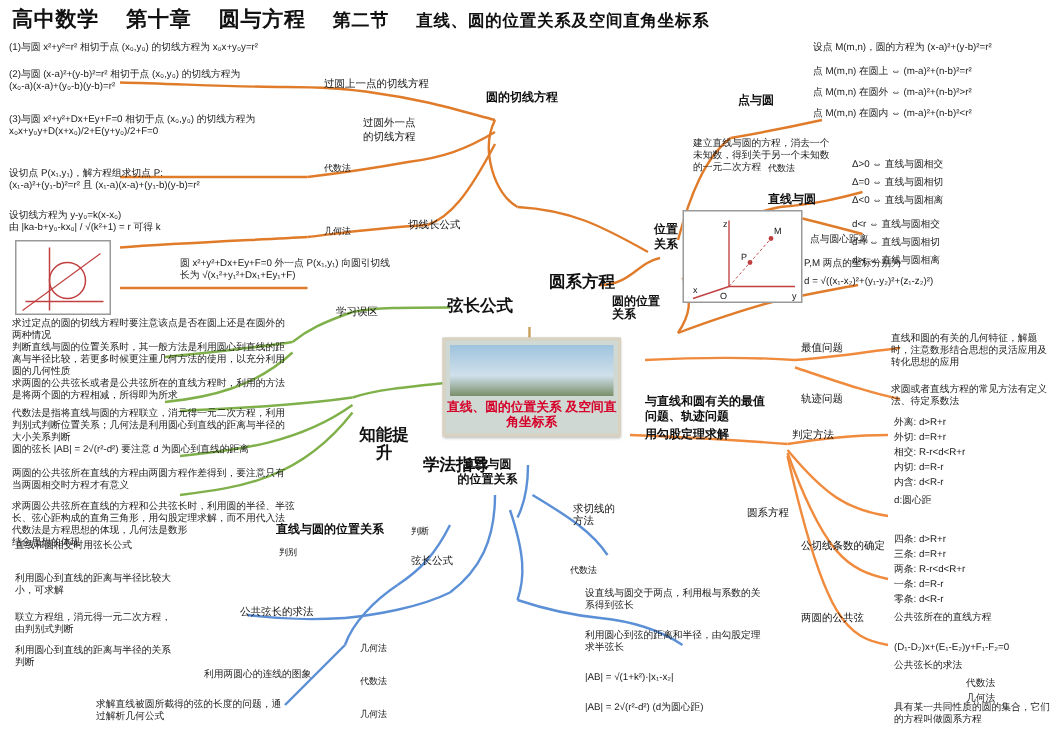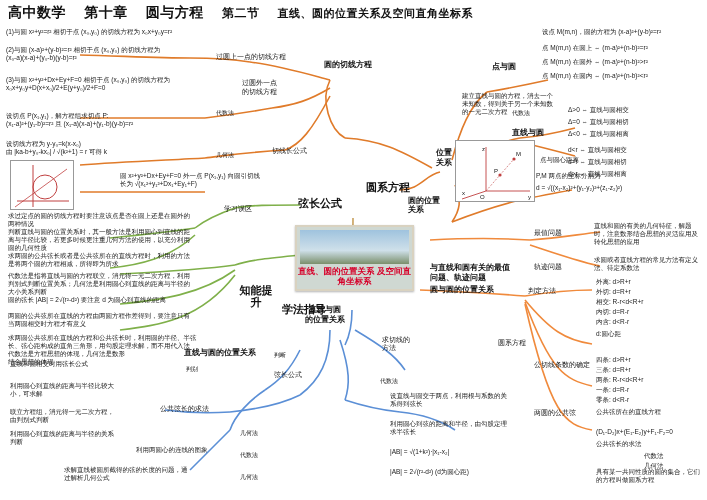--- a/index.html
+++ b/index.html
@@ -222,21 +222,21 @@
   <div class="node" style="left:540px;top:156px;width:70px;">点与圆心距离</div>
   <div class="node" style="left:536px;top:172px;width:100px;">P,M 两点的坐标分别为</div>
   <div class="node" style="left:536px;top:184px;width:168px;">d = √((x₁-x₂)²+(y₁-y₂)²+(z₁-z₂)²)</div>
 
   <div class="lbl b" style="left:430px;top:230px;width:80px;line-height:1.3;margin-top:33px;">与直线和圆有关的最值问题、轨迹问题</div>
   <div class="lbl sm" style="left:534px;top:228px;">最值问题</div>
   <div class="lbl sm" style="left:534px;top:262px;">轨迹问题</div>
   <div class="node" style="left:594px;top:222px;width:108px;">直线和圆的有关的几何特征，解题时，注意数形结合思想的灵活应用及转化思想的应用</div>
   <div class="node" style="left:594px;top:256px;width:108px;">求圆或者直线方程的常见方法有定义法、待定系数法</div>
 
-  <div class="lbl b" style="left:430px;top:285px;">圆与圆的位置关系</div>
+  <div class="lbl b" style="left:430px;top:285px;">用勾股定理求解</div>
   <div class="lbl sm" style="left:528px;top:286px;">判定方法</div>
   <div class="lbl sm" style="left:498px;top:338px;">圆系方程</div>
   <div class="lbl sm" style="left:534px;top:360px;width:58px;">公切线条数的确定</div>
   <div class="lbl sm" style="left:534px;top:408px;width:52px;">两圆的公共弦</div>
 
   <div class="node" style="left:596px;top:278px;width:90px;">外离: d&gt;R+r</div>
   <div class="node" style="left:596px;top:288px;width:90px;">外切: d=R+r</div>
   <div class="node" style="left:596px;top:298px;width:90px;">相交: R-r&lt;d&lt;R+r</div>
   <div class="node" style="left:596px;top:308px;width:90px;">内切: d=R-r</div>
   <div class="node" style="left:596px;top:318px;width:90px;">内含: d&lt;R-r</div>

